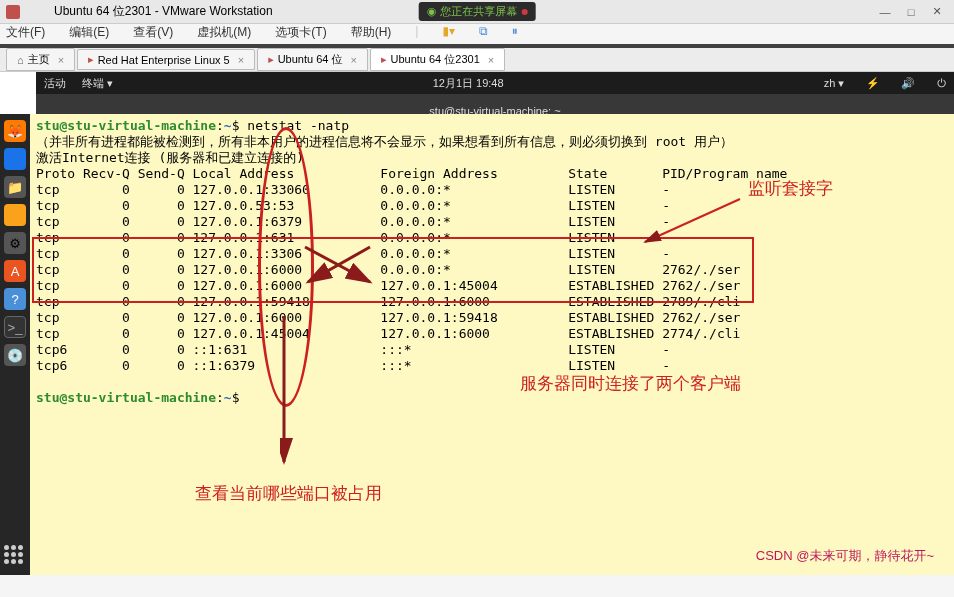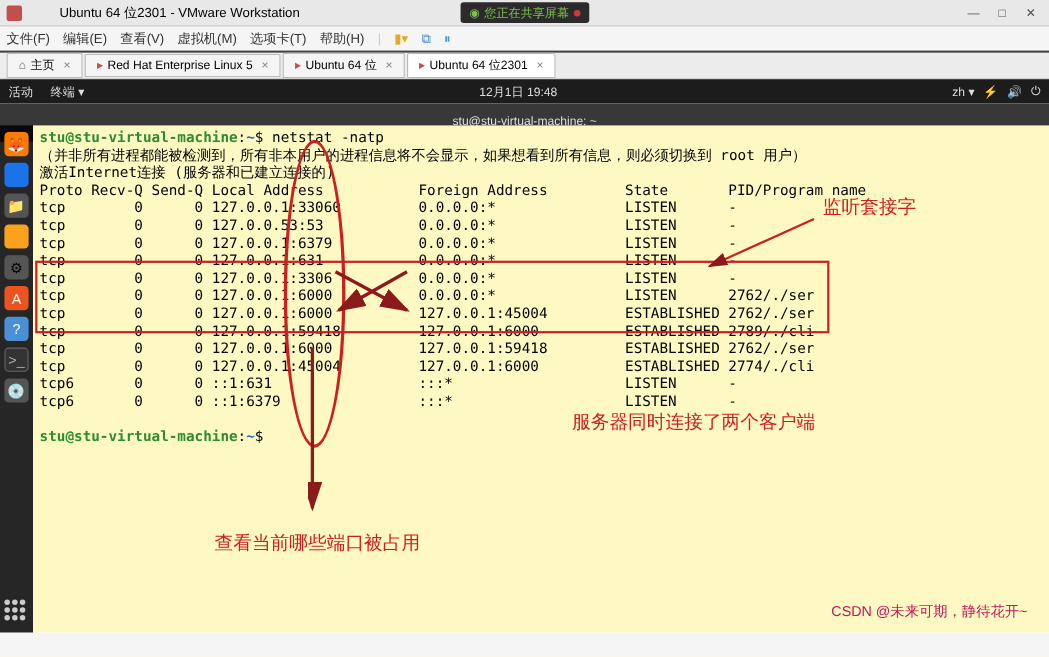--- a/index.html
+++ b/index.html
@@ -4,31 +4,31 @@
 <style>
 * { margin: 0; padding: 0; box-sizing: border-box; }
 body { width: 954px; height: 597px; font-family: Arial, sans-serif; font-size: 12px; background: #f5f5f5; overflow: hidden; position: relative; }
 .titlebar { height: 24px; background: #e8e8e8; border-bottom: 1px solid #ccc; display: flex; align-items: center; padding: 0 6px; font-size: 12px; }
 .titlebar-icon { width: 14px; height: 14px; margin-right: 6px; background: #c0504b; border-radius: 2px; }
 .titlebar-title { flex: 1; margin-left: 28px; }
 .titlebar-center { position: absolute; left: 50%; transform: translateX(-50%); background: #2b2b2b; color: #7ec04d; padding: 2px 8px; border-radius: 3px; font-size: 11px; display: flex; align-items: center; gap: 4px; }
 .titlebar-center .stop { width: 6px; height: 6px; background: #cc3b3b; border-radius: 50%; }
 .winctrl { display: flex; gap: 4px; }
 .winctrl span { width: 22px; height: 14px; display: inline-flex; align-items: center; justify-content: center; cursor: pointer; font-size: 11px; color: #555; }
-.menubar { height: 24px; display: flex; align-items: center; padding: 0 6px; font-size: 12px; gap: 12px; border-bottom: 2px solid #404040; color: #333; }
+.menubar { height: 24px; display: flex; align-items: flex-start; padding: 0 6px; font-size: 12px; gap: 24px; border-bottom: 4px solid #404040; color: #333; }
 .tabbar { height: 24px; display: flex; align-items: center; padding: 0 6px; gap: 2px; border-bottom: 1px solid #ccc; background: #ececec; }
 .tab { padding: 3px 10px; border: 1px solid #bbb; background: #f5f5f5; border-radius: 2px 2px 0 0; font-size: 11px; display: flex; align-items: center; gap: 4px; }
 .tab.active { background: #fff; }
 .tab .x { color: #888; cursor: pointer; margin-left: 4px; }
 .home-icon { color: #666; }
-.vm-area { position: relative; width: 100%; height: calc(597px - 94px); background: #fff; }
+.vm-area { position: relative; width: 100%; height: calc(597px - 94px); background: #fff; padding-left: 36px; }
 .ubuntu-top { height: 22px; background: #1c1c1c; color: #ddd; display: flex; align-items: center; font-size: 11px; }
 .ubuntu-top .left { padding: 0 8px; }
 .ubuntu-top .center { flex: 1; text-align: center; }
-.ubuntu-top .right { padding: 0 8px; display: flex; gap: 8px; }
+.ubuntu-top .right { padding: 0 8px; display: flex; gap: 22px; }
 .ubuntu-tab { height: 35px; background: #383838; color: #ddd; display: flex; align-items: center; justify-content: center; font-size: 11px; border-bottom: 1px solid #555; }
 .dock { position: absolute; left: 0; top: 42px; width: 30px; background: rgba(0,0,0,0.85); height: calc(100% - 42px); display: flex; flex-direction: column; align-items: center; gap: 6px; padding-top: 6px; }
 .dock-item { width: 22px; height: 22px; border-radius: 4px; display: flex; align-items: center; justify-content: center; font-size: 13px; cursor: pointer; }
 .dock-firefox { background: #ff7a00; color: #fff; }
 .dock-blue { background: #1a73e8; }
 .dock-grey { background: #555; }
 .dock-orange { background: #e95420; color: #fff; }
 .dock-help { background: #4a90d9; color: #fff; }
 .dock-term { background: #333; border: 1px solid #666; }
 .dock-apps { width: 22px; height: 22px; position: absolute; bottom: 8px; left: 4px; display: grid; grid-template-columns: repeat(3, 5px); grid-template-rows: repeat(3, 5px); gap: 2px; }

